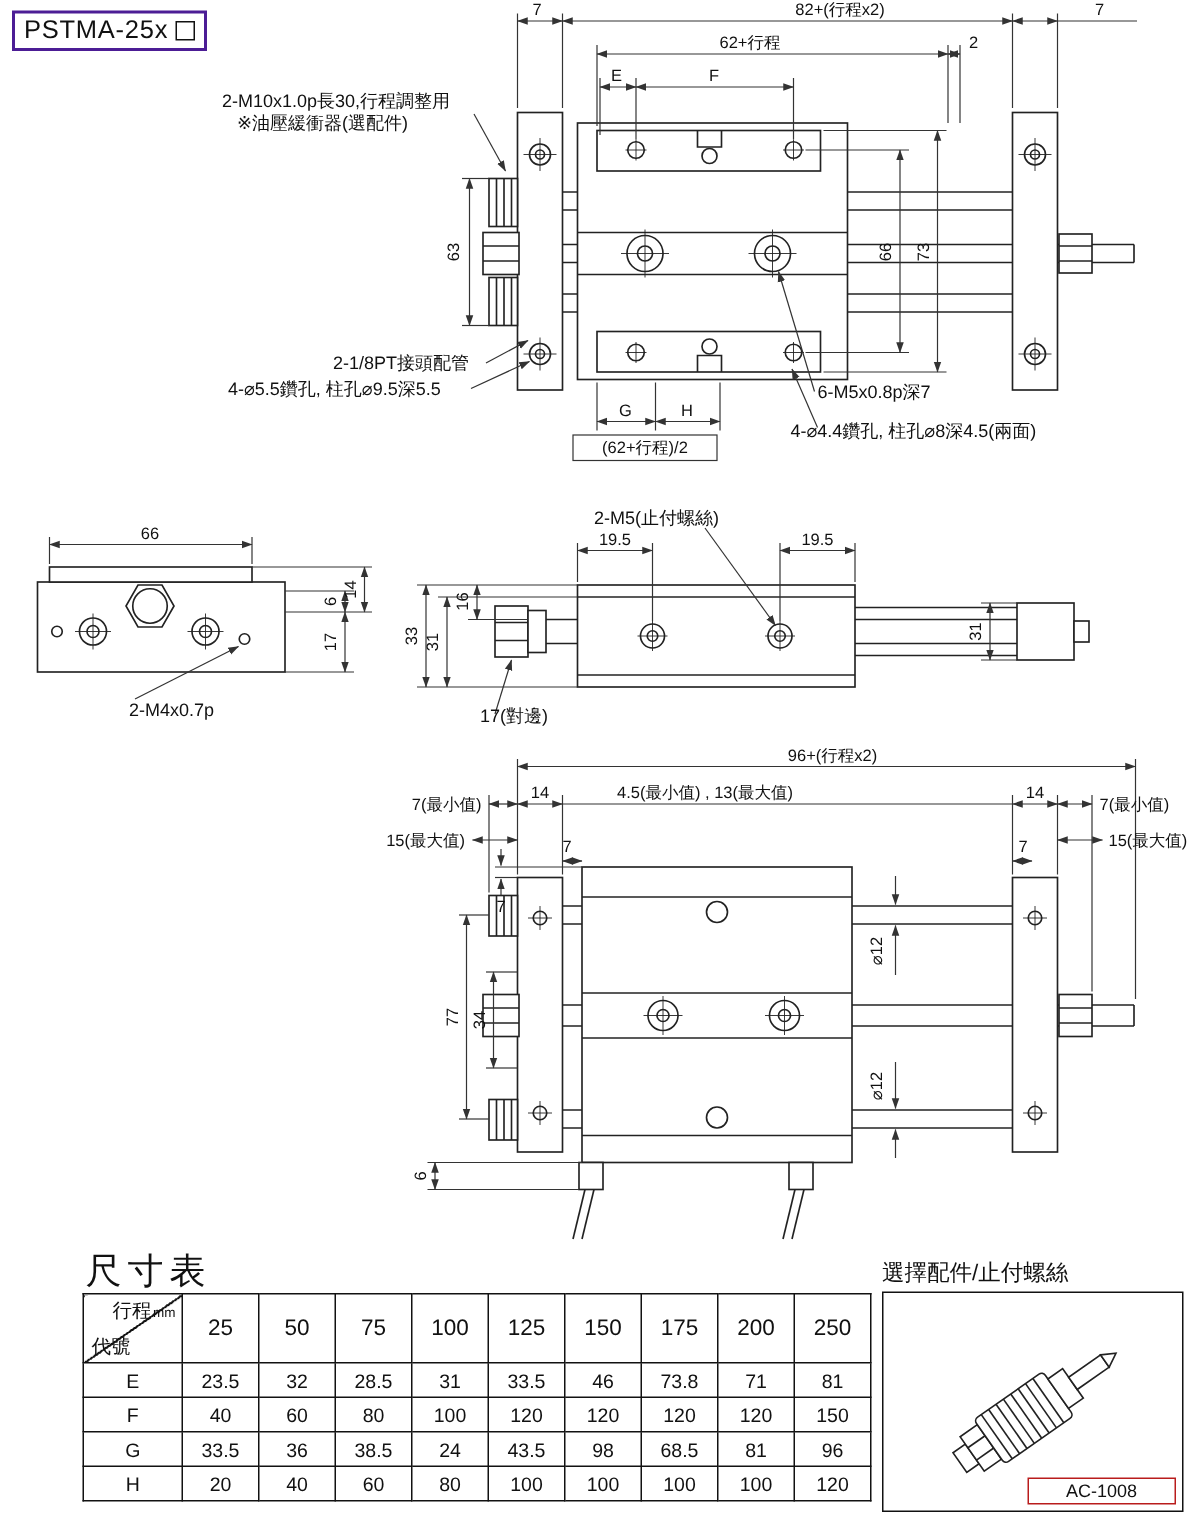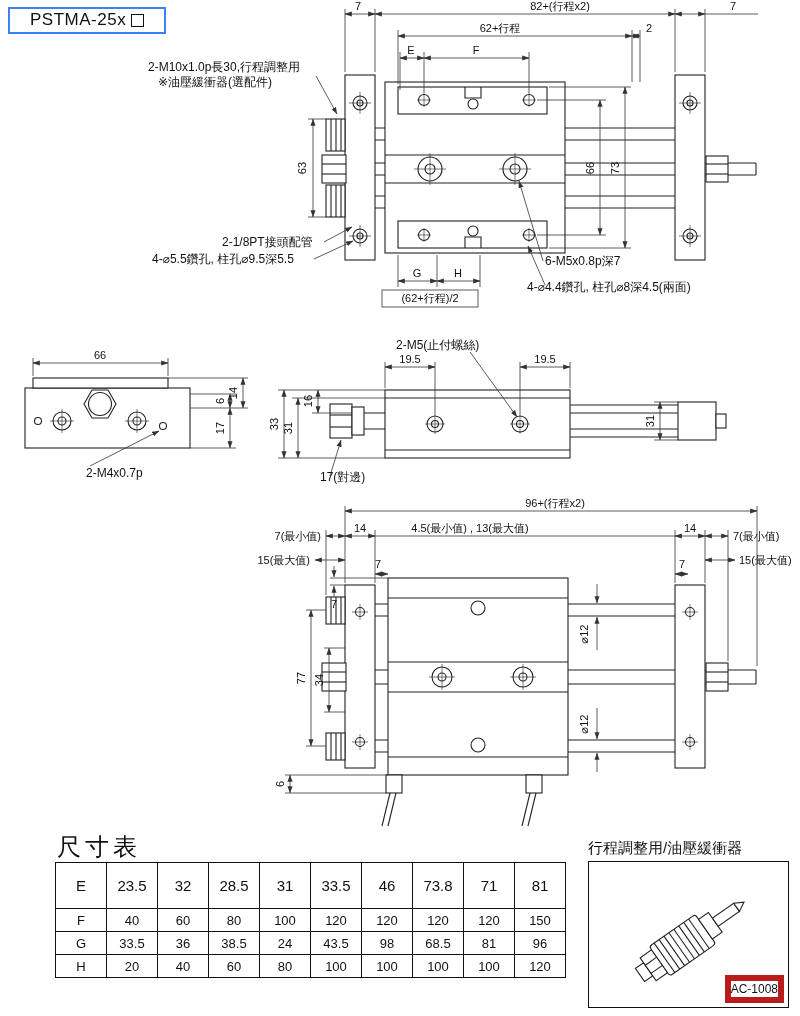--- a/index.html
+++ b/index.html
@@ -1,36 +1,36 @@
 <!DOCTYPE html>
 <html><head>
 <meta charset="utf-8">
 <style>
   *{box-sizing:border-box;margin:0;padding:0}
   html,body{background:#fff}
   body{font-family:"Liberation Sans","DejaVu Sans",sans-serif;color:#111}
   .sheet{position:relative;width:800px;height:1016px;background:#fff;overflow:hidden}
   .drawing{position:absolute;left:0;top:0}
 
-  .model-box{position:absolute;left:8px;top:7px;border:2px solid #3b82f6;padding:1px 20px 2px;display:flex;align-items:center;gap:5px;font-size:17px;letter-spacing:.5px;background:#fff;z-index:3}
+  .model-box{position:absolute;left:8px;top:7px;border:2px solid #4c1d95;padding:1px 6px 2px;display:flex;align-items:center;gap:5px;font-size:17px;letter-spacing:.5px;background:#fff;z-index:3}
   .blank-sq{display:inline-block;width:13px;height:13px;border:1.5px solid #111}
 
   .table-title{position:absolute;left:57px;top:831px;font-size:24px;letter-spacing:4px;z-index:3}
   .size-table{position:absolute;left:55px;top:862px;border-collapse:collapse;table-layout:fixed;background:#fff;z-index:3}
   .size-table td{border:1px solid #111;text-align:center;vertical-align:middle;font-size:13px;height:23px;padding:0;width:51px}
   .size-table tr:first-child td{height:46px;font-size:15px}
   .size-table td.corner{width:66px;position:relative;
     background-image:linear-gradient(to bottom right,transparent calc(50% - .7px),#111 calc(50% - .7px),#111 calc(50% + .7px),transparent calc(50% + .7px));}
   .c-top{position:absolute;top:4px;right:4px;font-size:13px;line-height:1}
   .c-unit{font-size:9px;margin-left:1px}
   .c-bot{position:absolute;bottom:4px;left:5px;font-size:13px;line-height:1}
 
   .acc-title{position:absolute;left:588px;top:839px;font-size:15px;z-index:3}
   .acc-box{position:absolute;left:588px;top:861px;width:201px;height:147px;border:1.5px solid #111;background:#fff;z-index:3}
-  .acc-part{position:absolute;right:4px;bottom:4px;border:6px solid #b91c1c;padding:1px 0;font-size:12px;background:#fff}
+  .acc-part{position:absolute;right:4px;bottom:4px;border:1px solid #b91c1c;padding:1px 25px;font-size:12px;background:#fff}
 
   
   .ln{stroke:#222;stroke-width:1.1;fill:none}
   .wh{fill:#fff;stroke:#222;stroke-width:1.1}
   .thin{stroke:#222;stroke-width:.6;fill:none}
   .dim{stroke:#333;stroke-width:.8;fill:none}
   svg text{font-size:11px;fill:#111}
   svg .t12{font-size:12px}
   .mid{text-anchor:middle}
   .end{text-anchor:end}
@@ -426,20 +426,35 @@
         <text class="mid" transform="rotate(-90 284 784)" x="284" y="784">6</text>
       </g>
     </g>
   </svg>
 
   <div class="table-title">尺寸表</div>
 
   <table class="size-table">
     <tbody>
     <tr>
+      <td class="corner">
+        <span class="c-top"><span>行程</span><span class="c-unit">mm</span></span>
+        <span class="c-bot">代號</span>
+      </td>
+      <td>25</td>
+      <td>50</td>
+      <td>75</td>
+      <td>100</td>
+      <td>125</td>
+      <td>150</td>
+      <td>175</td>
+      <td>200</td>
+      <td>250</td>
+    </tr>
+    <tr>
       <td>E</td>
       <td>23.5</td>
       <td>32</td>
       <td>28.5</td>
       <td>31</td>
       <td>33.5</td>
       <td>46</td>
       <td>73.8</td>
       <td>71</td>
       <td>81</td>
@@ -476,21 +491,21 @@
       <td>80</td>
       <td>100</td>
       <td>100</td>
       <td>100</td>
       <td>100</td>
       <td>120</td>
     </tr>
     </tbody>
   </table>
 
-  <div class="acc-title">行程調整用/油壓緩衝器</div>
+  <div class="acc-title">選擇配件/止付螺絲</div>
   <div class="acc-box">
     <svg width="199" height="144" viewBox="0 0 199 144">
       <g transform="rotate(-35 100 75)">
         <rect class="wh" x="38" y="70" width="10" height="16"></rect>
         <rect class="wh" x="48" y="64" width="14" height="28"></rect>
         <line class="ln" x1="48" y1="73" x2="62" y2="73"></line>
           <line class="ln" x1="48" y1="83" x2="62" y2="83"></line>
         <rect class="wh" x="62" y="60" width="56" height="36" rx="3"></rect>
         <line class="ln" x1="68" y1="60" x2="68" y2="96"></line>
           <line class="ln" x1="74" y1="60" x2="74" y2="96"></line>

